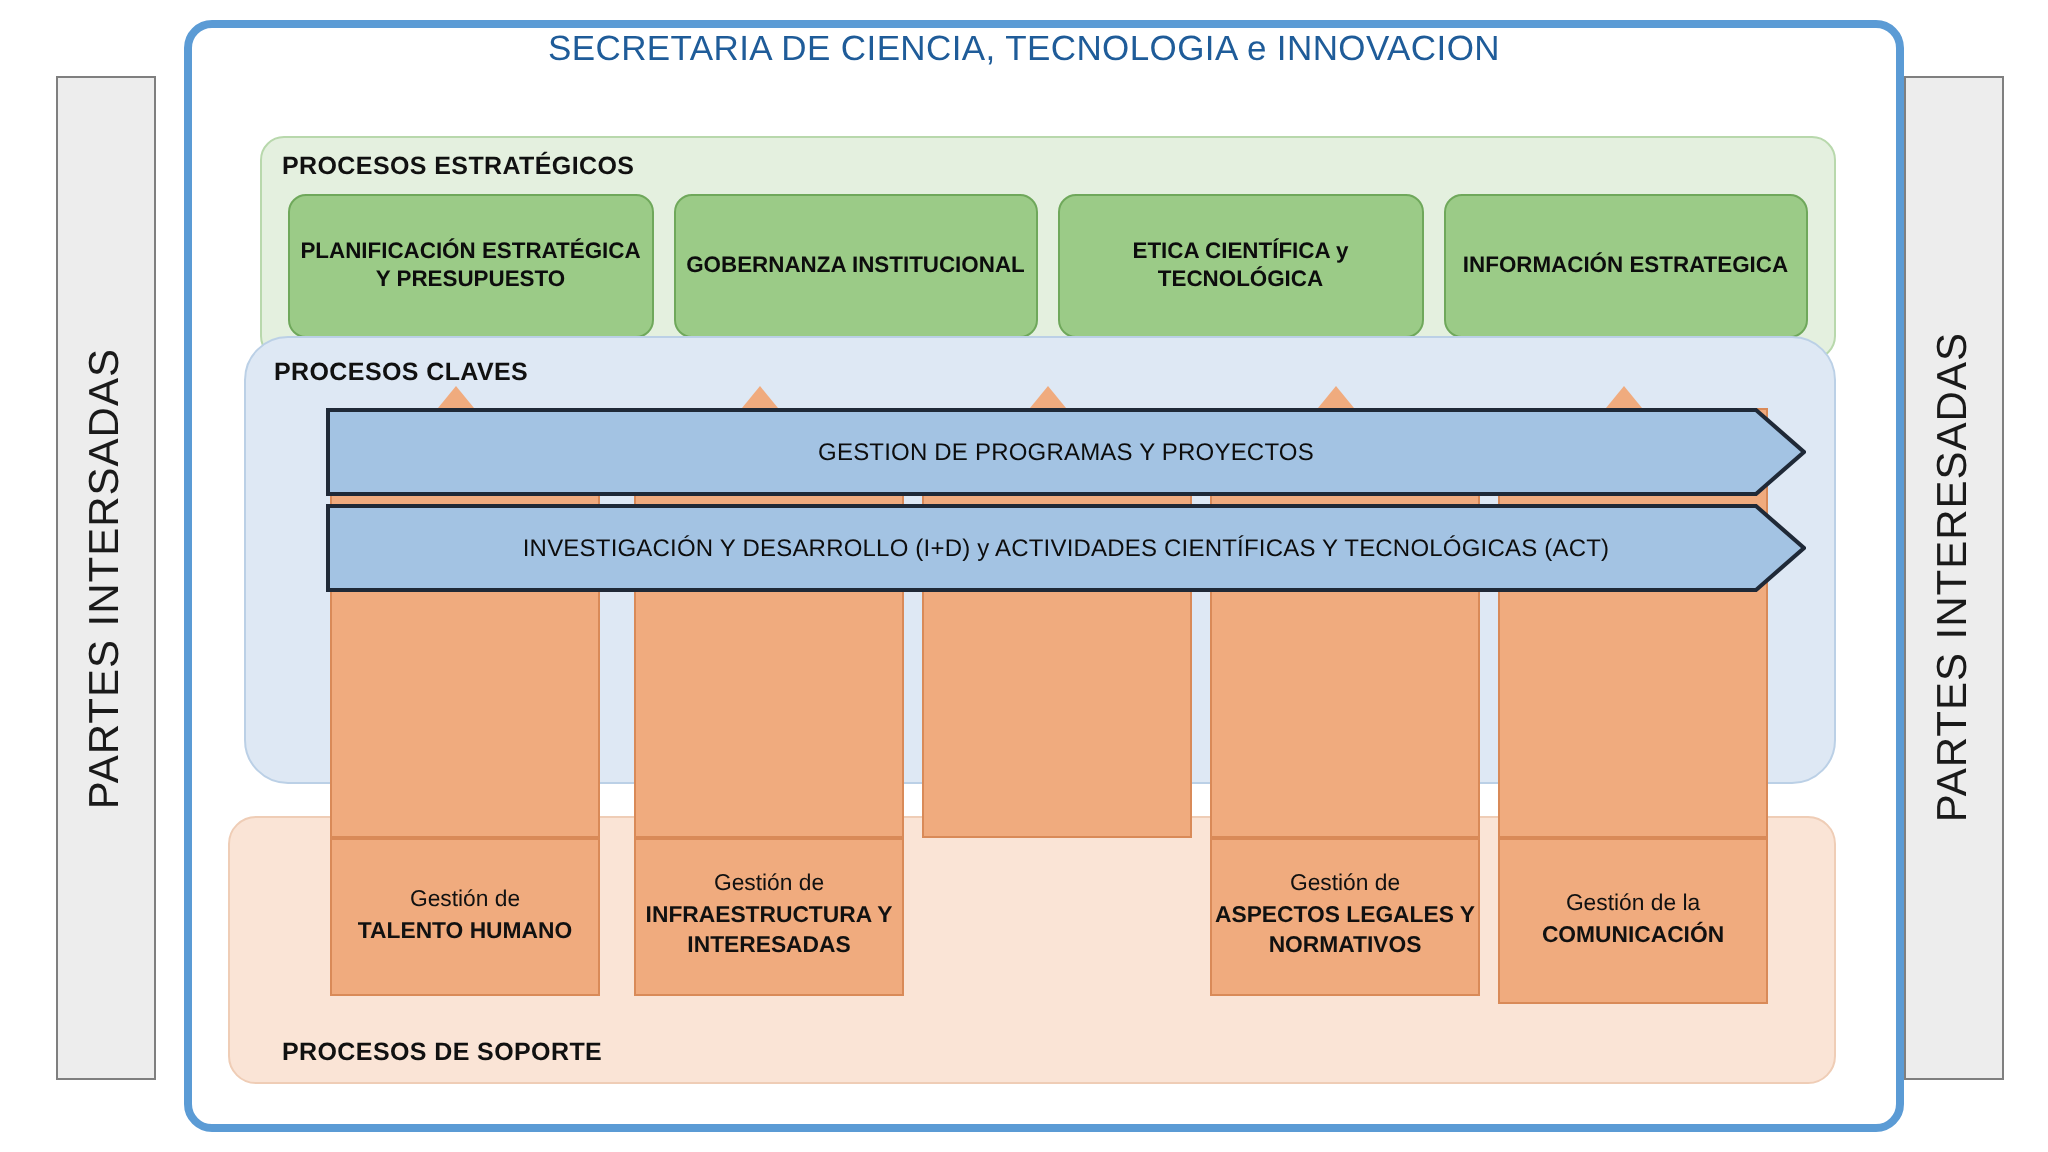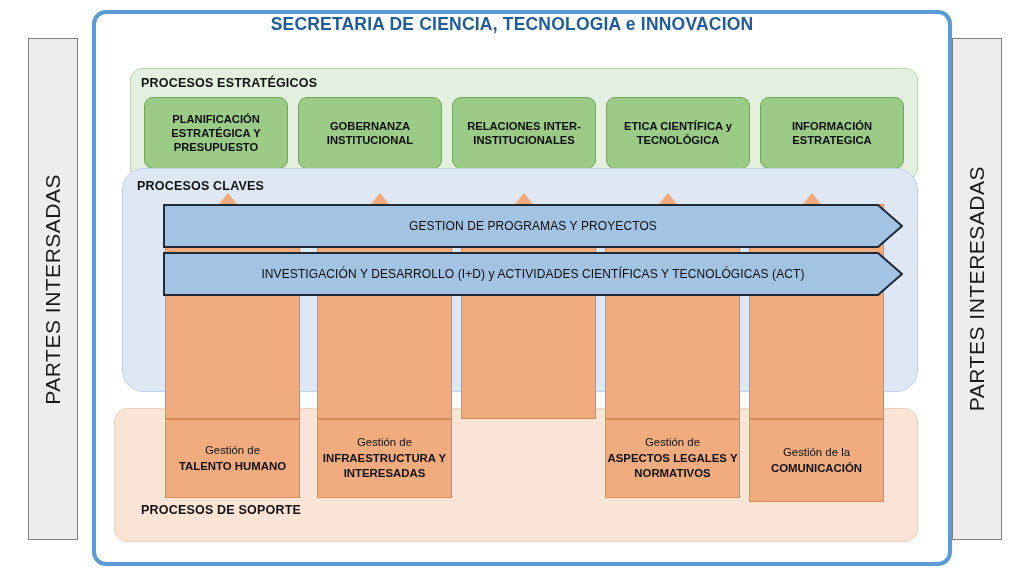--- a/index.html
+++ b/index.html
@@ -35,21 +35,21 @@
     position:absolute;
     left:92px;top:10px;width:860px;height:556px;
     border:4px solid #5B9BD5;
     border-radius:14px;
     background:#ffffff;
     box-sizing:border-box;
   }
   .main-title{
     position:absolute;left:0;top:14px;width:100%;
     text-align:center;
-    font-size:17.5px;font-weight:bold;
+    font-size:17.5px;font-weight:normal;
     color:#1F5C99;
     letter-spacing:.2px;
   }
 
   
   .band-green{
     position:absolute;left:130px;top:40px;width:788px;height:112px;
     background:#E4F0DF;
     border:1px solid #B8D8AC;
     border-radius:12px;
@@ -152,32 +152,31 @@
 
   <div class="outer"></div>
 
   <div class="main-title">SECRETARIA DE CIENCIA, TECNOLOGIA e INNOVACION</div>
 
   <div class="band-green">
     <div class="band-label" style="left:10px;top:7px;">PROCESOS ESTRATÉGICOS</div>
     <div class="green-boxes">
       <div class="green-box">PLANIFICACIÓN ESTRATÉGICA Y PRESUPUESTO</div>
       <div class="green-box">GOBERNANZA INSTITUCIONAL</div>
-      <div class="green-box">RELACIONES INTER-INSTITUCIONALES</div>
       <div class="green-box">ETICA CIENTÍFICA y TECNOLÓGICA</div>
       <div class="green-box">INFORMACIÓN ESTRATEGICA</div>
     </div>
   </div>
 
   <div class="band-blue">
     <div class="band-label" style="left:14px;top:10px;">PROCESOS CLAVES</div>
   </div>
 
   <div class="band-orange">
-    <div class="band-label" style="left:26px;top:94px;">PROCESOS DE SOPORTE</div>
+    <div class="band-label" style="left:26px;top:110px;">PROCESOS DE SOPORTE</div>
   </div>
 
   <div class="col-layer">
     <div class="col-tip" style="left:219px;top:193px;"></div>
     <div class="orange-col" style="left:165px;top:204px;width:135px;height:215px;"></div>
 
     <div class="col-tip" style="left:371px;top:193px;"></div>
     <div class="orange-col" style="left:317px;top:204px;width:135px;height:215px;"></div>
 
     <div class="col-tip" style="left:515px;top:193px;"></div>

